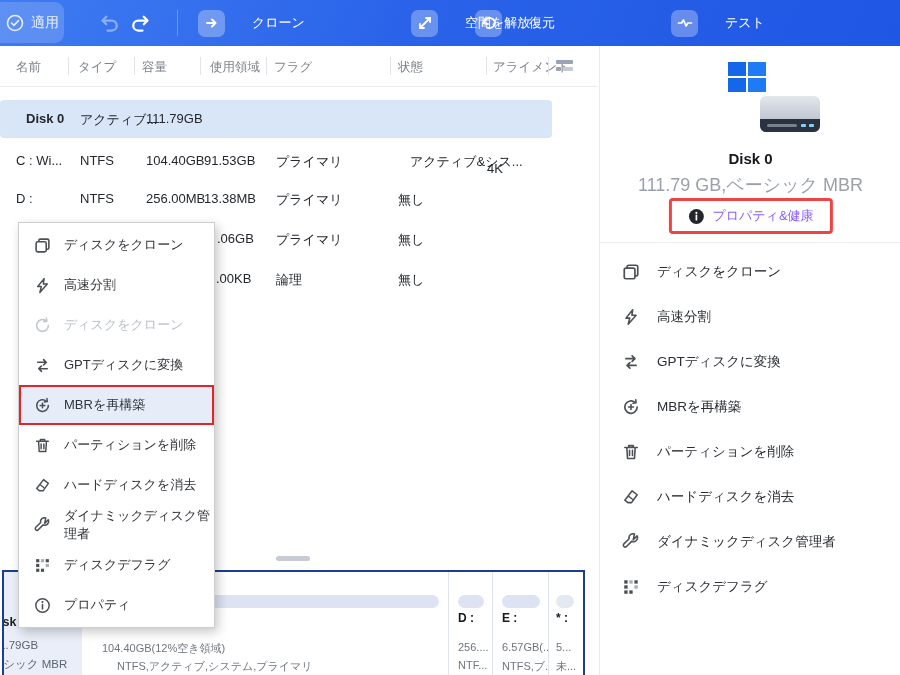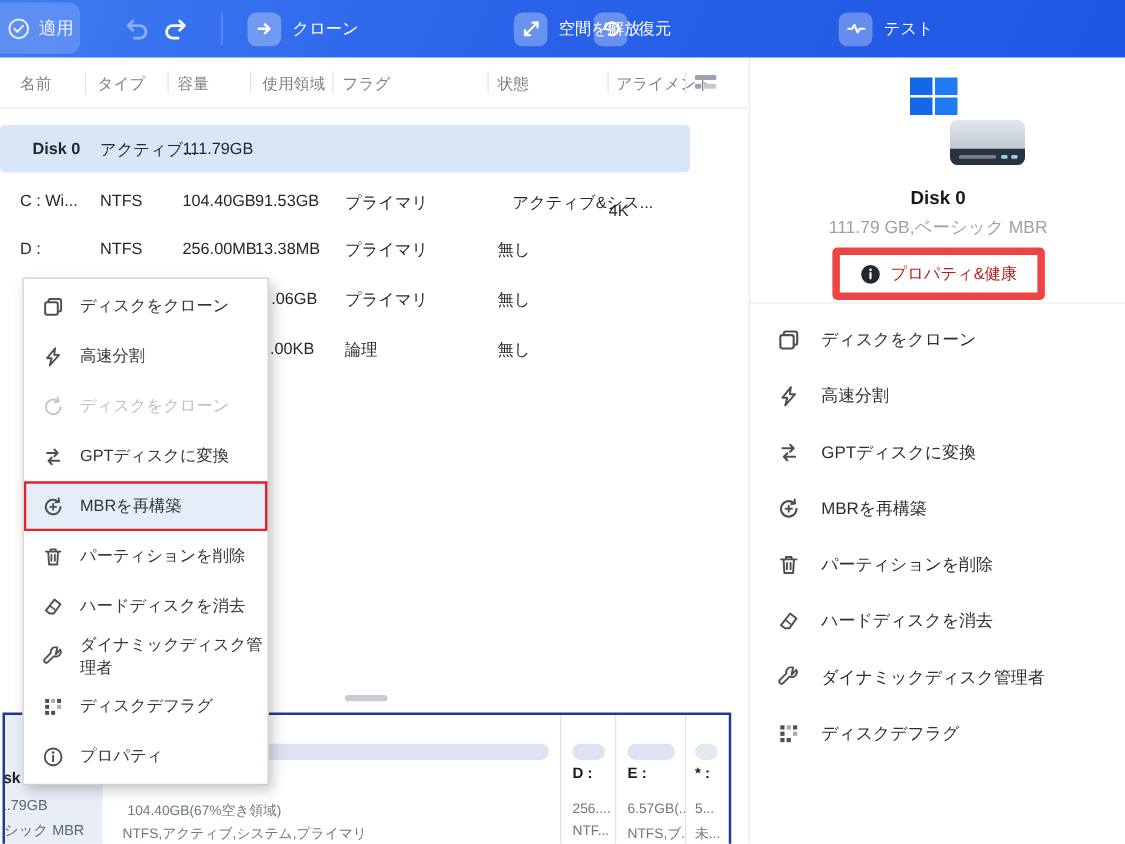--- a/index.html
+++ b/index.html
@@ -9,21 +9,21 @@
   
   .toolbar{position:absolute;left:0;top:0;width:900px;height:46px;
            background:linear-gradient(115deg,#3f7bf2 0%,#2a63e9 45%,#1f56e4 100%);z-index:5;}
   .apply-btn{position:absolute;left:-10px;top:2px;width:74px;height:41px;border-radius:9px;
              background:rgba(255,255,255,.17);display:flex;align-items:center;gap:7px;
              padding-left:16px;box-sizing:border-box;color:rgba(255,255,255,.88);font-size:14px;}
   .undo,.redo{position:absolute;top:13px;width:20px;height:20px;}
   .undo{left:100px;opacity:.42;}
   .redo{left:130px;}
   .tb-sep{position:absolute;left:177px;top:10px;width:1px;height:26px;background:rgba(255,255,255,.28);}
-  .tb-item{position:absolute;top:0;height:46px;display:flex;align-items:center;gap:9px;
+  .tb-item{position:absolute;top:0;height:46px;display:flex;align-items:center;gap:27px;
            color:#fff;font-size:13px;cursor:default;}
   .tb-icon{width:27px;height:27px;border-radius:7px;background:rgba(255,255,255,.30);
            display:flex;align-items:center;justify-content:center;flex:0 0 auto;}
 
   
   .thead{position:absolute;left:0;top:46px;width:598px;height:40px;background:#fff;
          border-bottom:1px solid #ececec;z-index:2;}
   .th{position:absolute;top:13px;font-size:12.5px;color:#7c828b;white-space:nowrap;}
   .thsep{position:absolute;top:11px;width:1px;height:18px;background:#e4e4e6;}
   .col-icon{position:absolute;left:556px;top:13px;width:17px;height:14px;}
@@ -78,24 +78,24 @@
   .rp-drive .band{position:absolute;left:0;bottom:0;width:100%;height:13px;background:#2b323f;border-radius:0 0 6px 6px;}
   .rp-drive .slot{position:absolute;left:7px;bottom:5px;width:30px;height:3px;background:#7d8染;background:#79818f;border-radius:2px;}
   .rp-drive .d1,.rp-drive .d2{position:absolute;bottom:5px;width:5px;height:3px;background:#8fd0f2;border-radius:1px;}
   .rp-drive .d1{right:14px;} .rp-drive .d2{right:6px;}
   .winlogo{position:absolute;left:0;top:0;width:40px;height:32px;}
   .winlogo div{position:absolute;width:18px;height:14px;background:#1467e8;}
   .winlogo .q1{left:0;top:0;} .winlogo .q2{left:20px;top:0;background:#1f7bf4;}
   .winlogo .q3{left:0;top:16px;} .winlogo .q4{left:20px;top:16px;background:#1f7bf4;}
   .rp-title{position:absolute;left:0;top:104px;width:100%;text-align:center;font-size:15px;
             font-weight:bold;color:#15181d;}
-  .rp-sub{position:absolute;left:0;top:127px;width:100%;text-align:center;font-size:14px;color:#9aa1ab;}
+  .rp-sub{position:absolute;left:0;top:127px;width:100%;text-align:center;font-size:18px;color:#9aa1ab;}
   .rp-btn{position:absolute;left:50%;transform:translateX(-50%);top:152px;height:30px;
-          display:flex;align-items:center;gap:8px;padding:0 16px;border:6px solid #ef4444;
-          border-radius:4px;background:#fff;font-size:13px;color:#b91c1c;white-space:nowrap;}
+          display:flex;align-items:center;gap:8px;padding:0 16px;border:3px solid #ef4444;
+          border-radius:4px;background:#fff;font-size:13px;color:#8b5cf6;white-space:nowrap;}
   .rp-div{position:absolute;left:0;top:196px;width:100%;height:1px;background:#eeeeee;}
   .rp-item{position:absolute;left:22px;width:260px;height:34px;display:flex;align-items:center;
            gap:17px;font-size:13.5px;color:#2a2e35;cursor:default;}
 </style>
 </head>
 <body>
 
 <div class="toolbar">
   <div class="apply-btn">
     <span style="display:flex">
@@ -227,22 +227,22 @@
   <div class="dm-left">
     <span class="ic"><span class="drive-md"></span></span>
     <span class="nm">Disk 0</span>
     <span class="sz">111.79GB</span>
     <span class="tp">ベーシック MBR</span>
   </div>
 
   <div class="part" style="left:78px;width:366px">
     <span class="pbar" style="left:12px;width:345px"><span class="fill" style="width: 82%;"></span></span>
     <span class="plabel" style="left:20px">C : Win 10 Lit AS 1</span>
-    <span class="psize" style="left:20px">104.40GB(67%空き領域)</span>
-    <span class="pfs" style="left:16px">NTFS,アクティブ,システム,プライマリ</span>
+    <span class="psize" style="left:20px">104.40GB(12%空き領域)</span>
+    <span class="pfs" style="left:35px">NTFS,アクティブ,システム,プライマリ</span>
   </div>
   <span class="dm-sep" style="left:444px"></span>
 
   <div class="part" style="left:444px;width:44px">
     <span class="pbar" style="left:10px;width:26px"><span class="fill" style="width: 24%;"></span></span>
     <span class="plabel" style="left:10px">D :</span>
     <span class="psize" style="left:10px">256....</span>
     <span class="pfs" style="left:10px">NTF...</span>
   </div>
   <span class="dm-sep" style="left:488px"></span>

